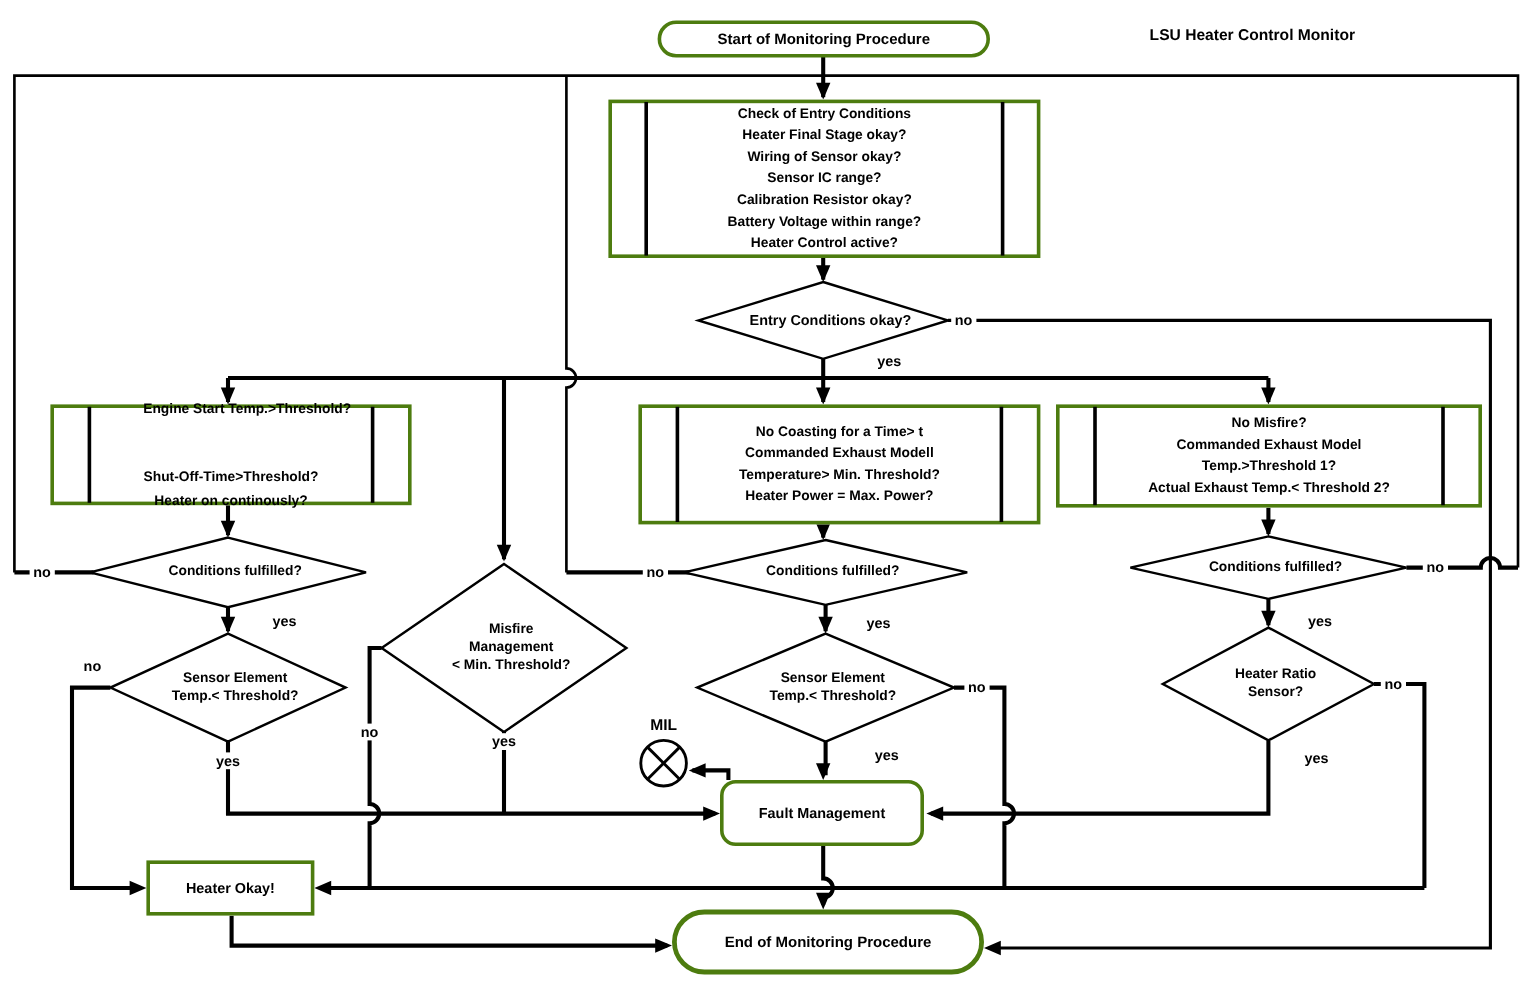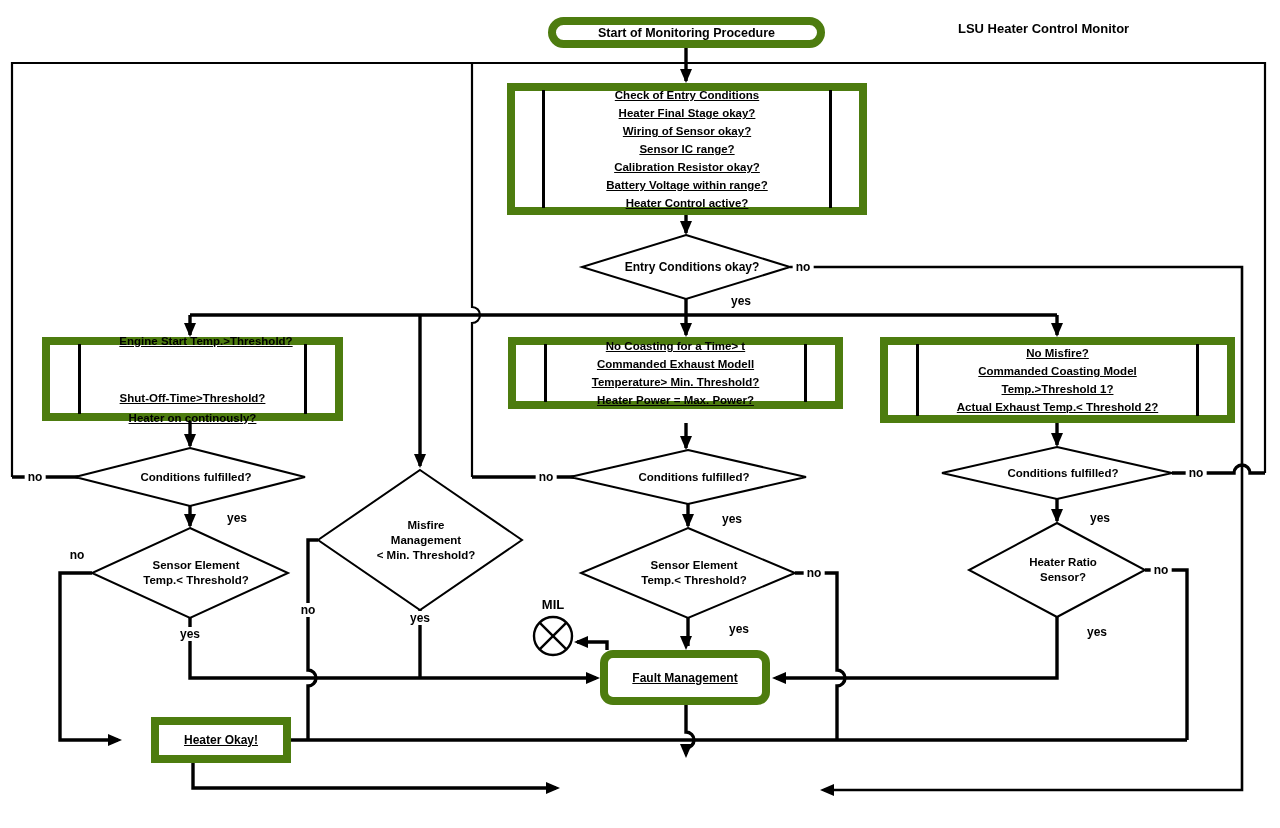--- a/index.html
+++ b/index.html
@@ -1,24 +1,24 @@
 <!DOCTYPE html>
 <html><head>
 <meta charset="utf-8">
 <style>
   html,body{margin:0;padding:0;background:#fff;}
   #stage{position:relative;width:1280px;height:828px;background:#fff;
          font-family:"Liberation Sans",sans-serif;color:#000;overflow:hidden;}
   svg{position:absolute;left:0;top:0;}
-  .box{position:absolute;border:8px solid #4d7c0f;background:#fff;box-sizing:border-box;
+  .box{position:absolute;border:3px solid #4d7c0f;background:#fff;box-sizing:border-box;
        display:flex;flex-direction:column;align-items:center;justify-content:center;z-index:3;}
   .oval{border-radius:18px;}
   .bigoval{border-radius:27px;border-width:4px;}
   .bar{position:absolute;top:-1px;bottom:-1px;width:3px;background:#000;}
-  .bline{font-weight:bold;font-size:11.5px;line-height:18px;white-space:nowrap;text-align:center;text-decoration:underline;}
+  .bline{font-weight:bold;font-size:11.5px;line-height:18px;white-space:nowrap;text-align:center;}
   .oline{font-weight:bold;font-size:12.5px;white-space:nowrap;}
   .dtext{position:absolute;transform:translate(-50%,-50%);text-align:center;font-weight:bold;
          font-size:11.5px;line-height:15px;white-space:nowrap;z-index:4;padding-left:12px;}
   .lbl{position:absolute;transform:translate(-50%,-50%);font-weight:bold;font-size:12px;
        white-space:nowrap;z-index:5;}
   .bg{background:#fff;padding:0 3px;}
   .title{position:absolute;font-weight:bold;font-size:13px;white-space:nowrap;z-index:4;}
 </style>
 </head>
 <body>
@@ -134,46 +134,49 @@
   </div>
 
   <div class="box" style="left:42px;top:337px;width:301px;height:84px;">
     <span class="bar" style="left:28px;"></span>
     <span class="bar" style="right:28px;"></span>
     <div class="bline" style="line-height:20px;margin-left:27px;">Engine Start Temp.&gt;Threshold?</div>
     <div class="bline" style="line-height:20px;margin-top:37px;">Shut-Off-Time&gt;Threshold?</div>
     <div class="bline" style="line-height:20px;">Heater on continously?</div>
   </div>
 
-  <div class="box" style="left:508px;top:337px;width:335px;height:72px;">
+  <div class="box" style="left:532px;top:337px;width:335px;height:100px;">
     <span class="bar" style="left:28px;"></span>
     <span class="bar" style="right:28px;"></span>
     <div class="bline">No Coasting for a Time&gt; t</div>
     <div class="bline">Commanded Exhaust Modell</div>
     <div class="bline">Temperature&gt; Min. Threshold?</div>
     <div class="bline">Heater Power = Max. Power?</div>
   </div>
 
   <div class="box" style="left:880px;top:337px;width:355px;height:86px;">
     <span class="bar" style="left:28px;"></span>
     <span class="bar" style="right:28px;"></span>
     <div class="bline">No Misfire?</div>
-    <div class="bline">Commanded Coasting Model</div>
+    <div class="bline">Commanded Exhaust Model</div>
     <div class="bline">Temp.&gt;Threshold 1?</div>
     <div class="bline">Actual Exhaust Temp.&lt; Threshold 2?</div>
   </div>
 
   <div class="box" style="left:600px;top:650px;width:170px;height:55px;border-radius:13px;">
     <div class="bline" style="font-size:12px;">Fault Management</div>
   </div>
 
-  <div class="box" style="left:122px;top:717px;width:140px;height:46px;margin-left:29px;">
+  <div class="box" style="left:122px;top:717px;width:140px;height:46px;">
     <div class="bline" style="font-size:12px;">Heater Okay!</div>
   </div>
 
+  <div class="box oval bigoval" style="left:560px;top:758px;width:260px;height:54px;">
+    <div class="oline">End of Monitoring Procedure</div>
+  </div>
 
   <div class="dtext" style="left:686px;top:267px;font-size:12px;">Entry Conditions okay?</div>
   <div class="dtext" style="left:190px;top:477px;">Conditions fulfilled?</div>
   <div class="dtext" style="left:688px;top:477px;">Conditions fulfilled?</div>
   <div class="dtext" style="left:1057px;top:473px;">Conditions fulfilled?</div>
 
   <div class="dtext" style="left:190px;top:573px;">
     <div>Sensor Element</div>
     <div>Temp.&lt; Threshold?</div>
   </div>

